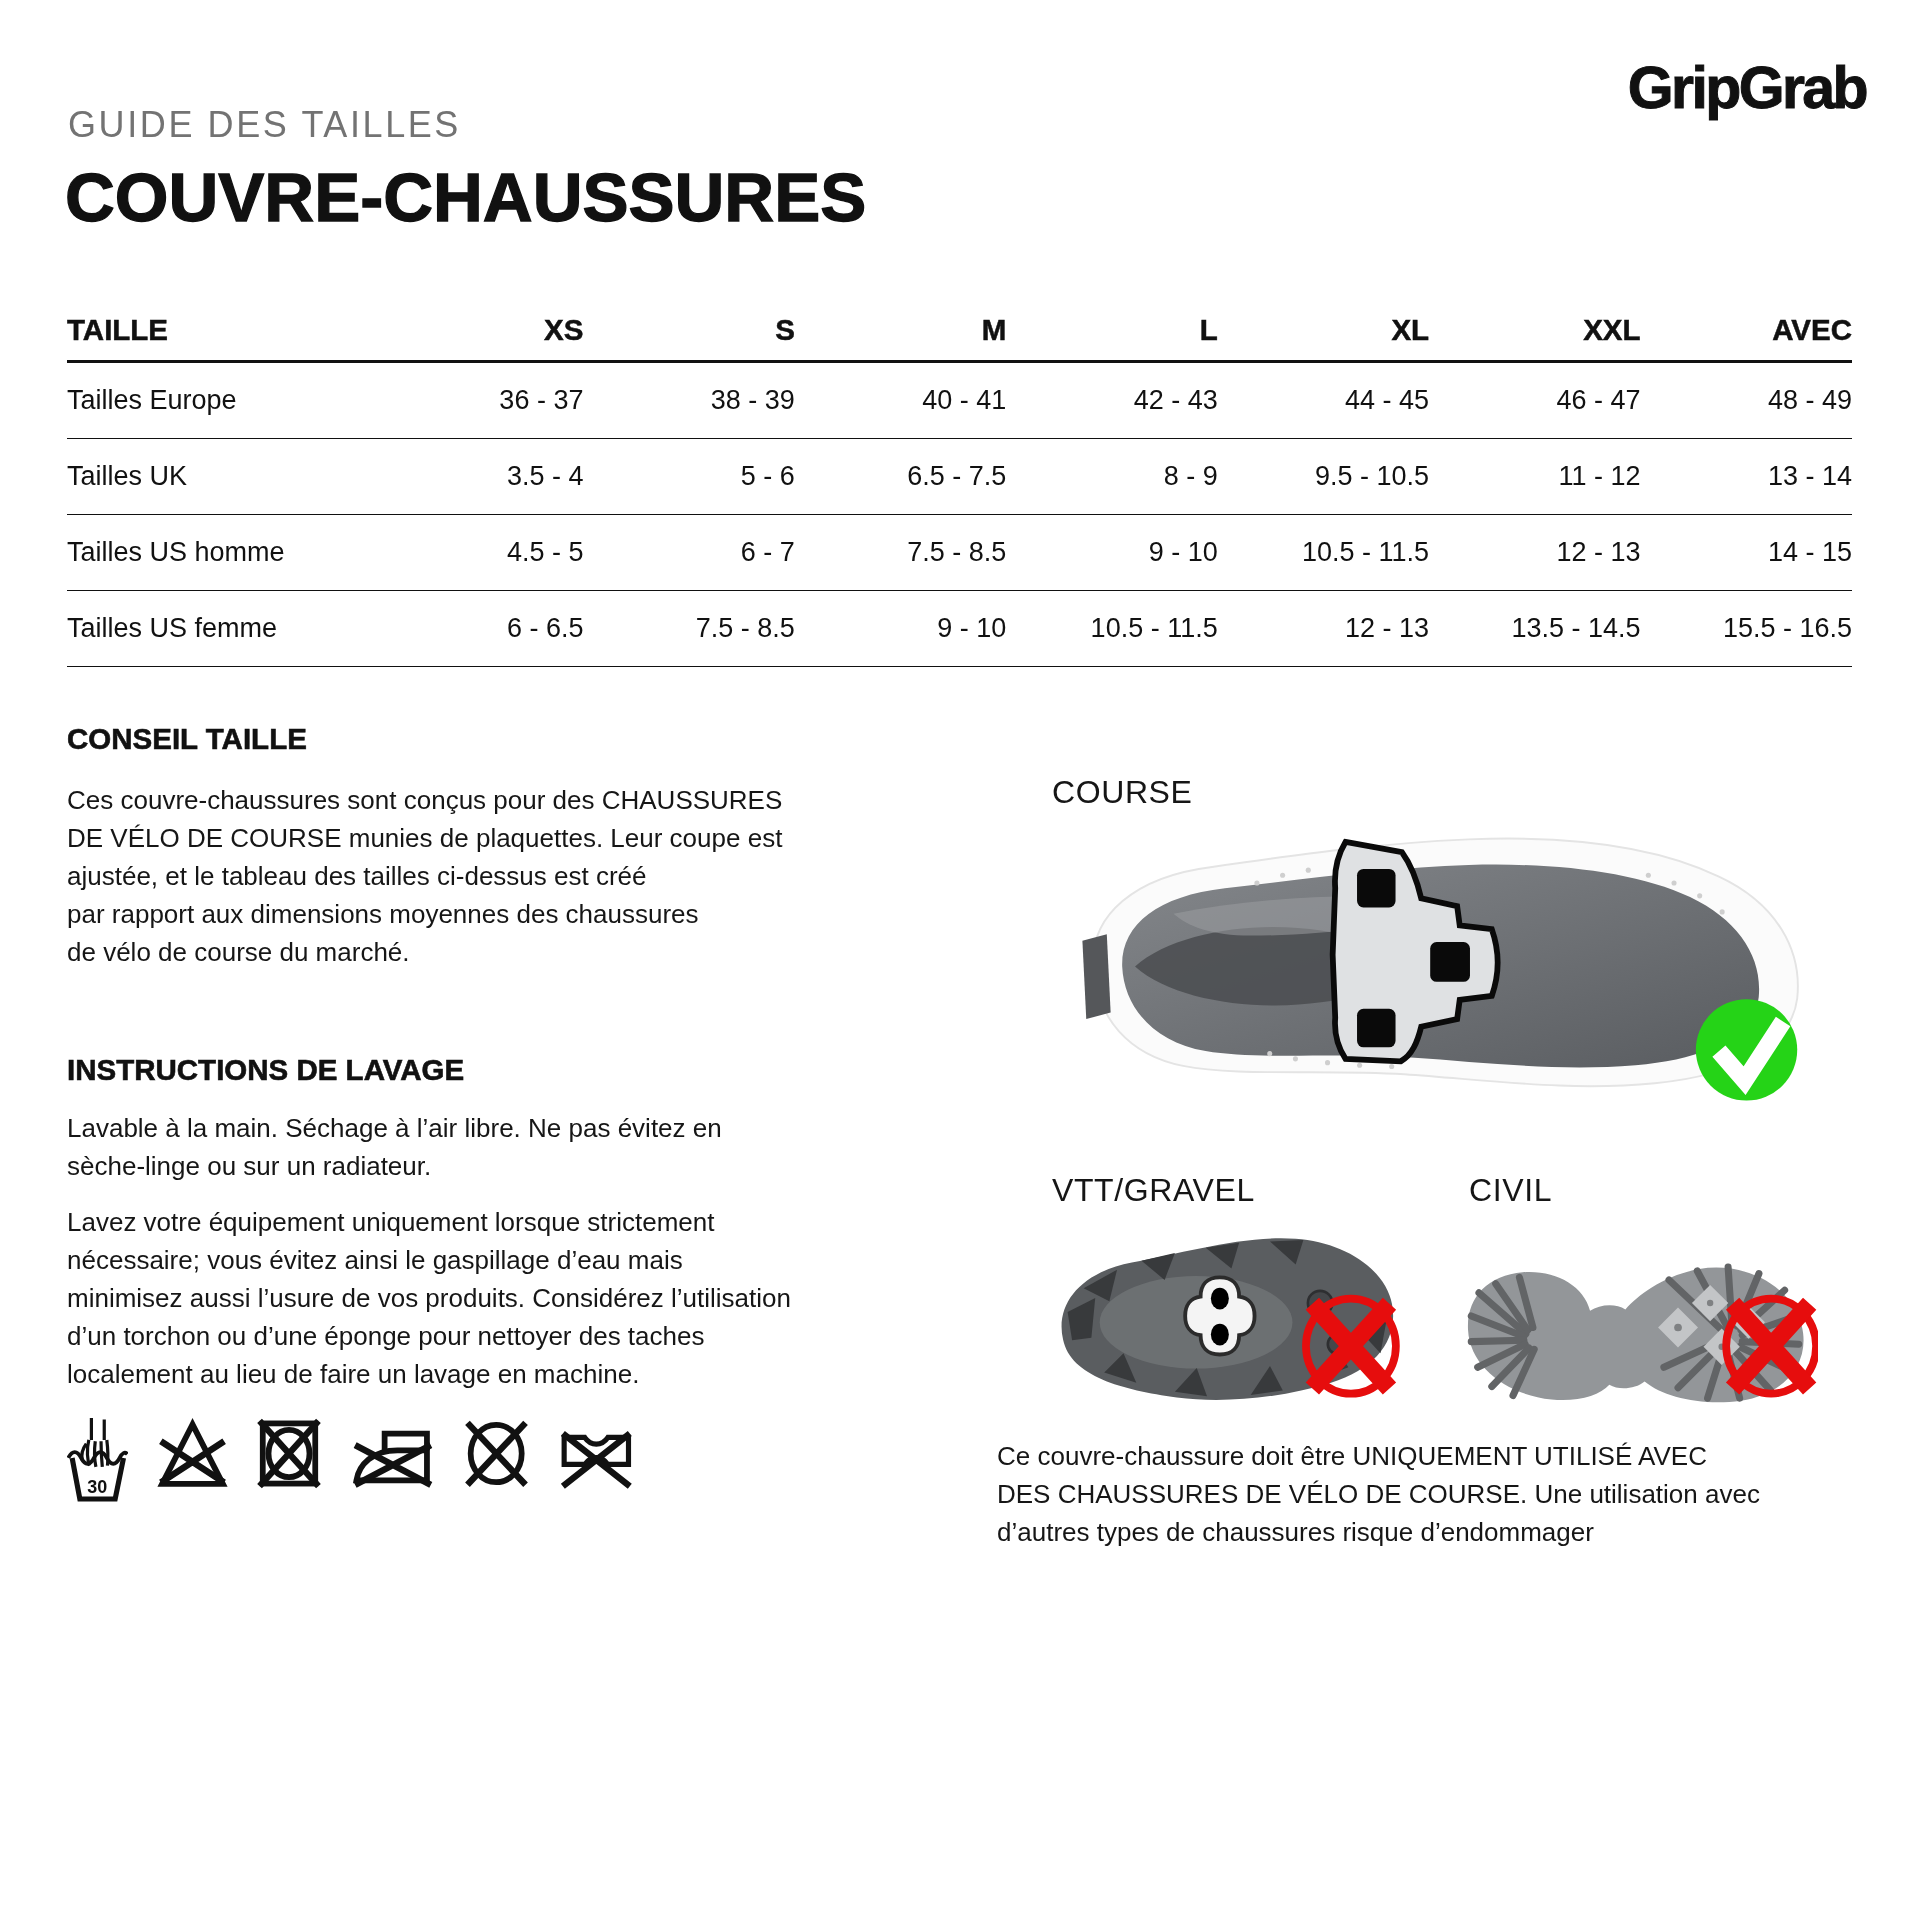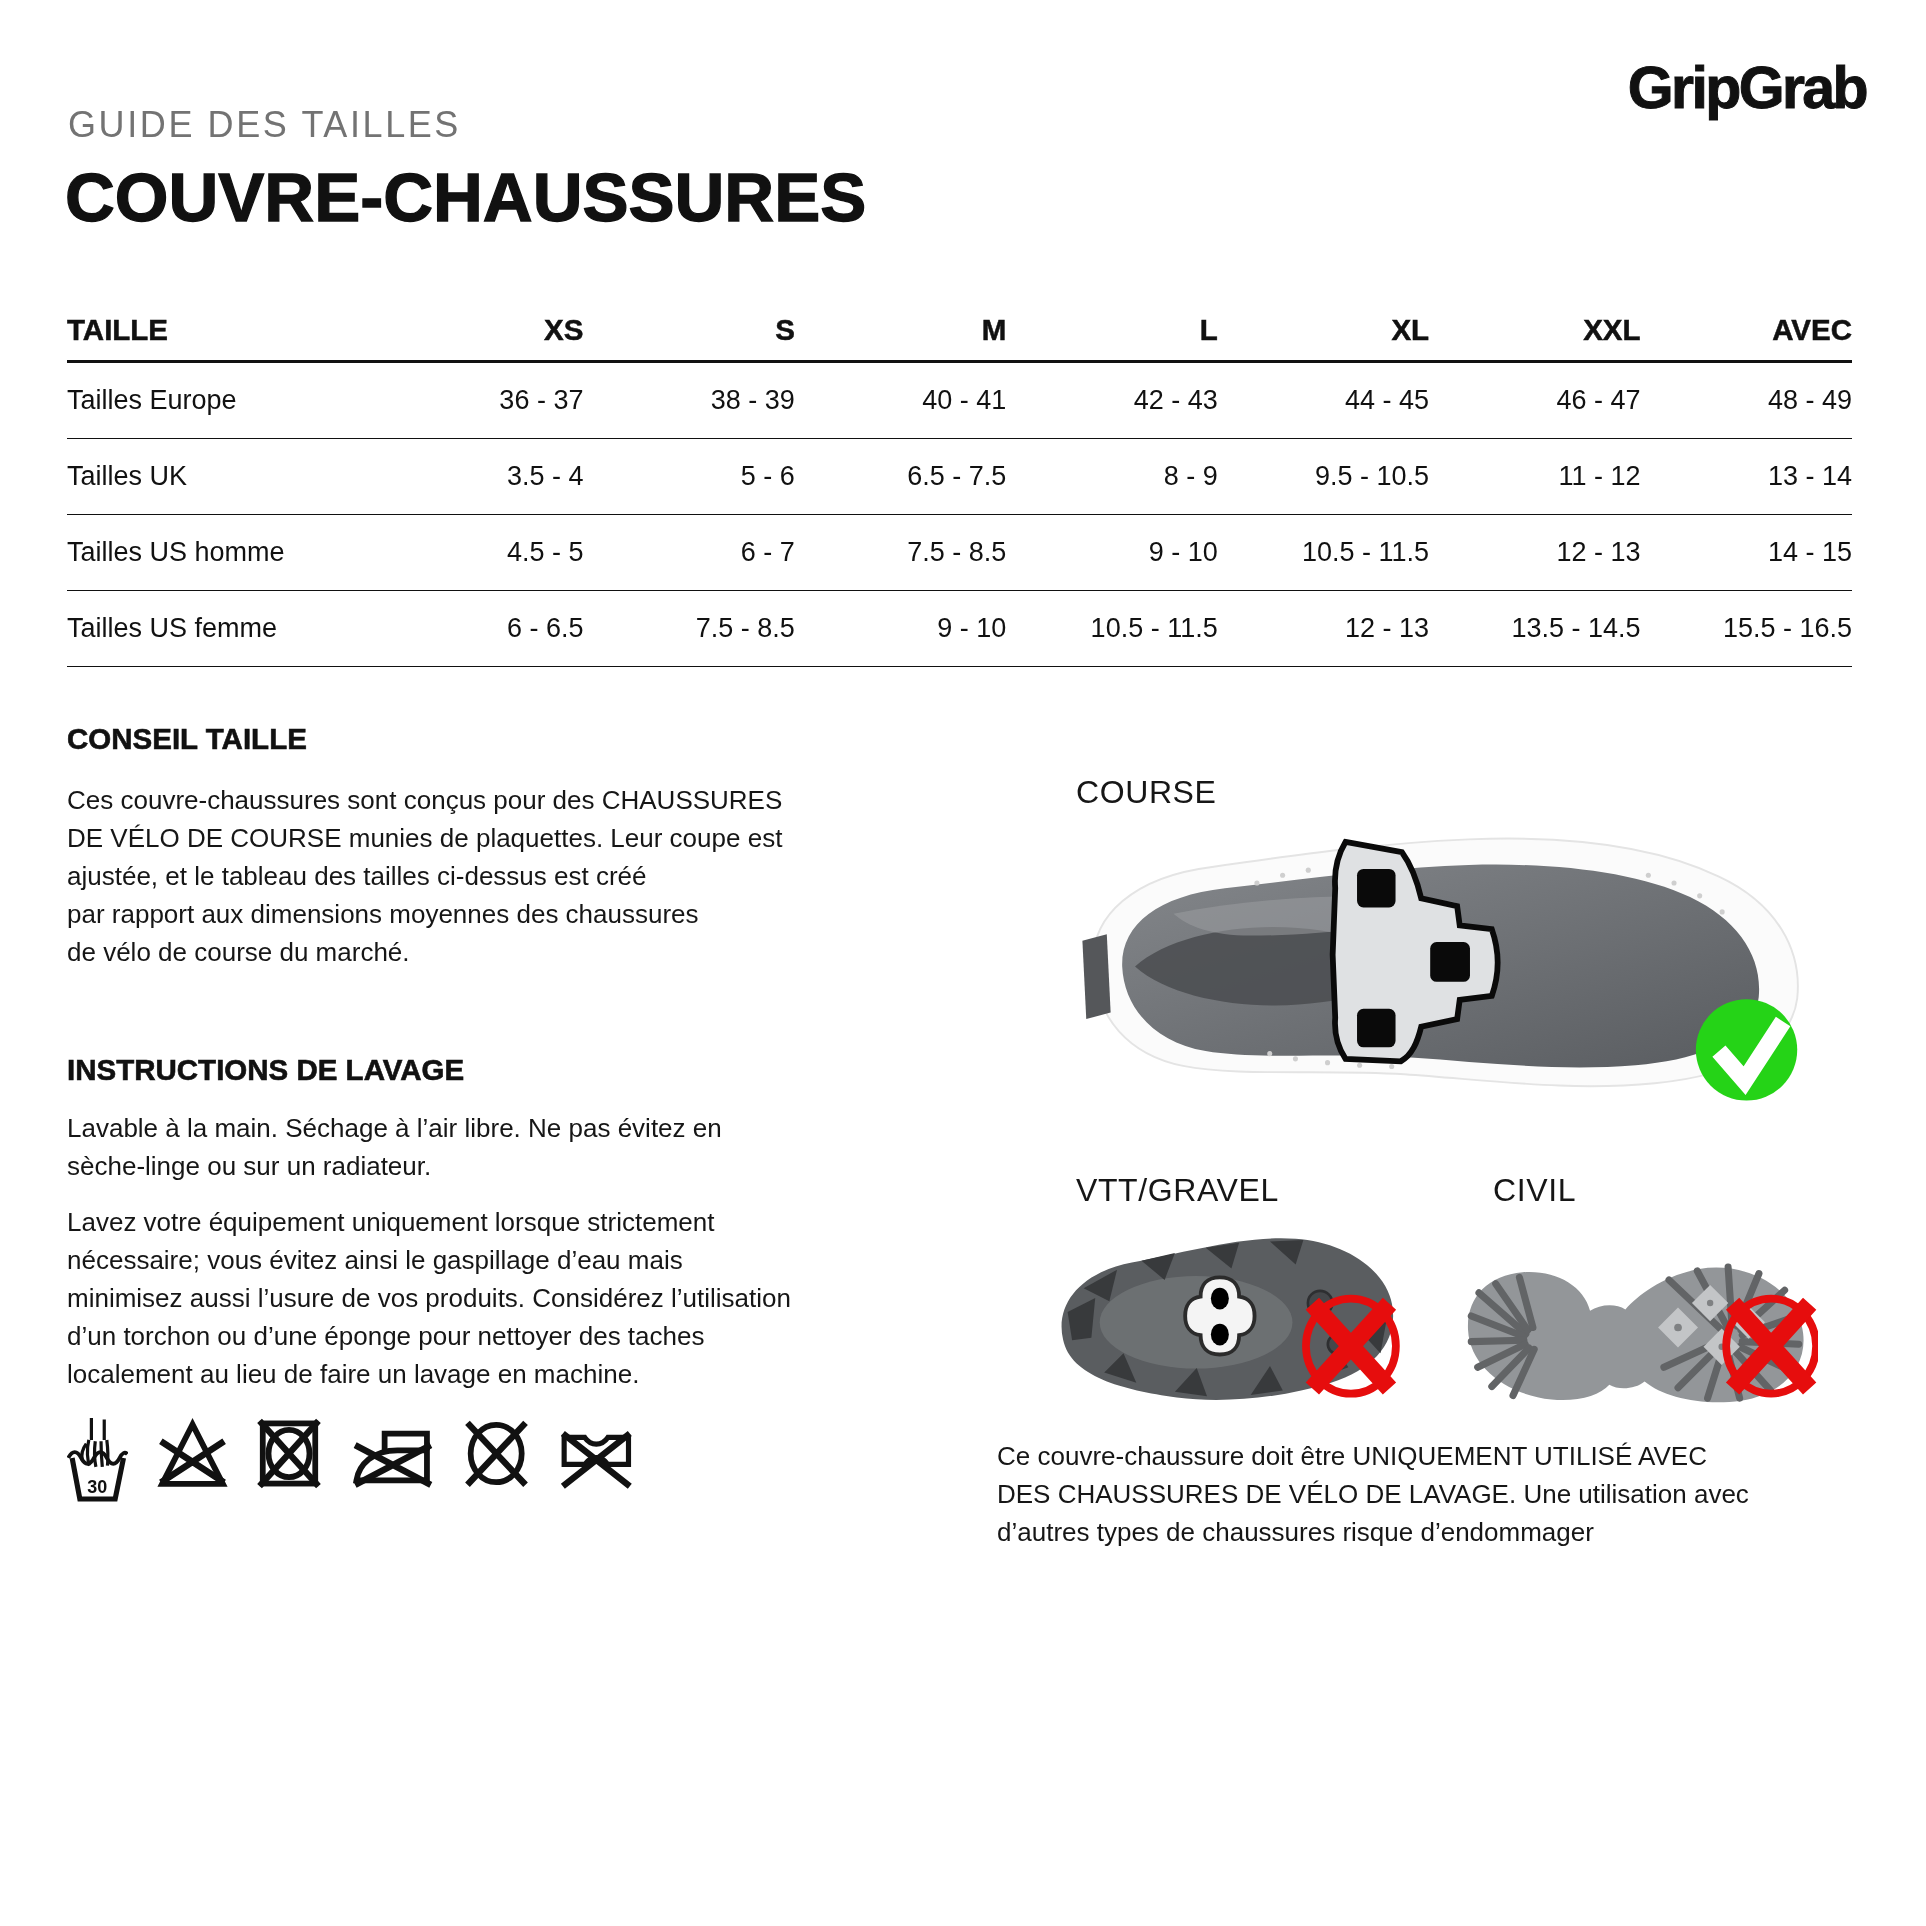--- a/index.html
+++ b/index.html
@@ -23,21 +23,21 @@
 
   .conseil-h{left:67px;top:722px;}
   .conseil-p{left:67px;top:781px;}
   .lavage-h{left:67px;top:1053px;}
   .lavage-p1{left:67px;top:1109px;}
   .lavage-p2{left:67px;top:1203px;}
 
   .care-row{left:67px;top:1418px;display:flex;align-items:flex-start;gap:29px;height:85px;}
   .care-row svg{display:block;}
 
-  .fig-label{font-size:32px;letter-spacing:0.6px;color:#161616;margin-left:24px;}
+  .fig-label{font-size:32px;letter-spacing:0.6px;color:#161616;}
   .course-label{left:1052px;top:774px;}
   .vtt-label{left:1052px;top:1172px;}
   .civil-label{left:1469px;top:1172px;}
 
   .warning{left:997px;top:1437px;}
 </style>
 </head>
 <body>
 
 <div class="abs eyebrow">GUIDE DES TAILLES</div>
@@ -260,16 +260,16 @@
       <circle cx="462" cy="178" r="5"></circle>
   </g>
   <g transform="translate(497,215)">
     <ellipse rx="70" ry="74" fill="none" stroke-width="12" stroke="#e60d0d"></ellipse>
     <path d="M-60 -66 L60 66 M60 -66 L-60 66" stroke-width="28" fill="none" stroke="#e60d0d"></path>
   </g>
 </svg>
 
 <div class="abs para warning">
   <div>Ce couvre-chaussure doit être UNIQUEMENT UTILISÉ AVEC</div>
-  <div>DES CHAUSSURES DE VÉLO DE LAVAGE. Une utilisation avec</div>
+  <div>DES CHAUSSURES DE VÉLO DE COURSE. Une utilisation avec</div>
   <div>d’autres types de chaussures risque d’endommager</div>
 </div>
 
 
 </body></html>

